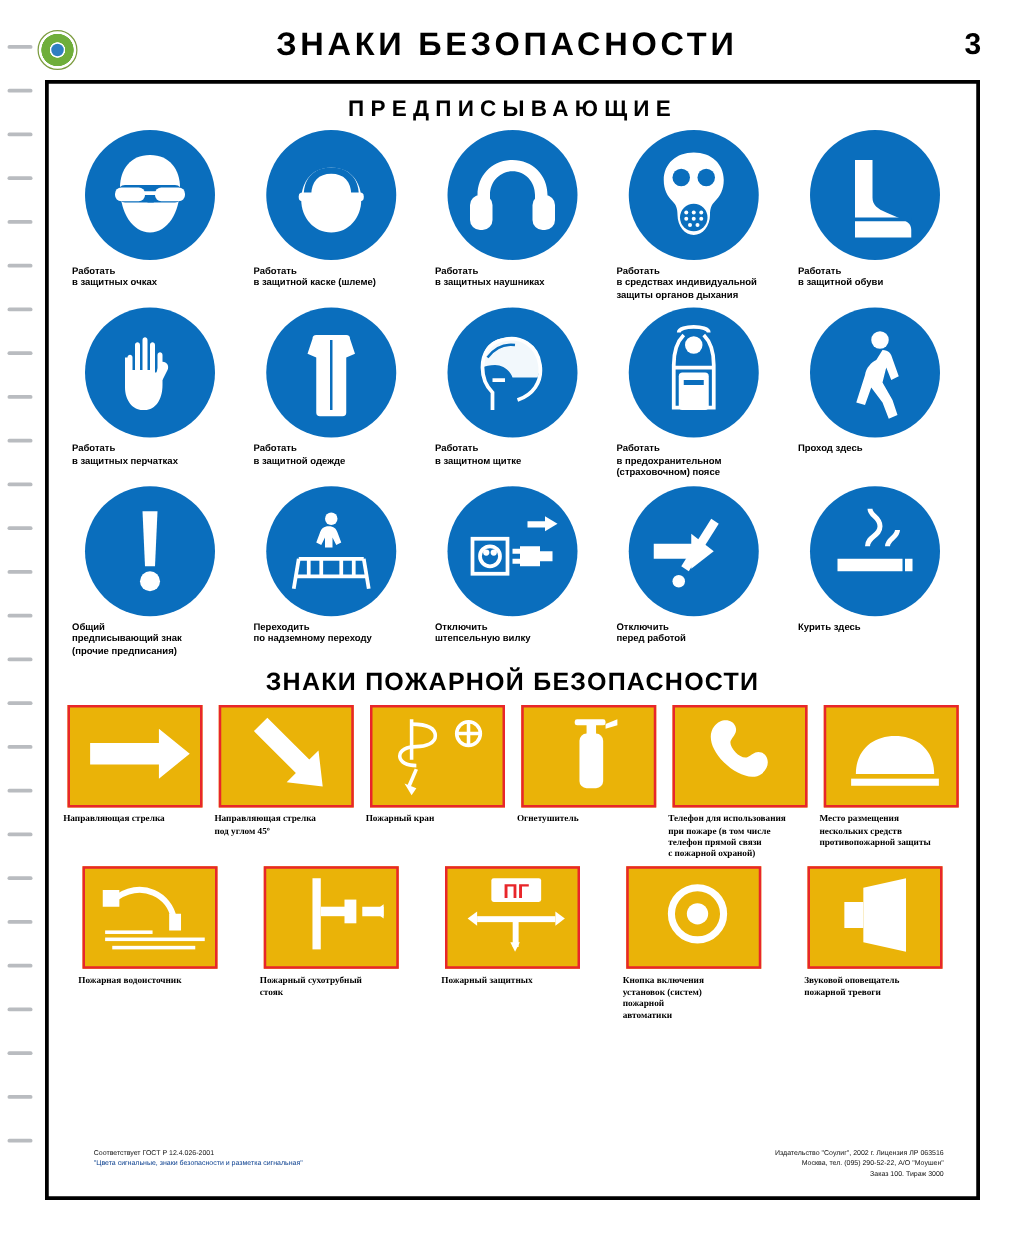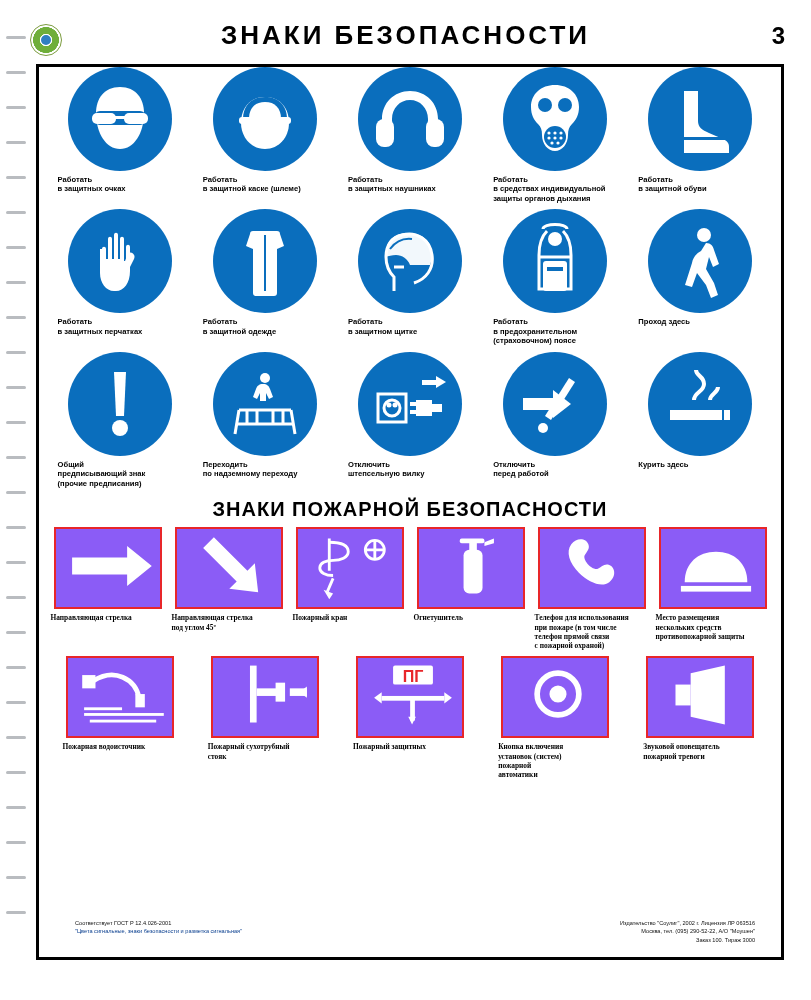--- a/index.html
+++ b/index.html
@@ -24,21 +24,21 @@
 
   .section-title{text-align:center;font-size:18px;font-weight:bold;letter-spacing:5px;color:#000;
                  margin:10px 0 6px;}
   .section-title.fire{letter-spacing:1px;font-size:20px;margin-top:4px;}
 
   .grid{display:flex;flex-wrap:wrap;justify-content:space-around;padding:0 8px;}
   .cell{width:128px;margin-bottom:6px;text-align:left;}
   .cell.fire{width:118px;}
 
   .disc{width:104px;height:104px;border-radius:50%;background:#0a6ebd;margin:0 auto 4px;position:relative;}
-  .sq{width:104px;height:78px;background:#8b5cf6;margin:0 auto 4px;position:relative;
+  .sq{width:104px;height:78px;background:#eab308;margin:0 auto 4px;position:relative;
       border:2px solid #e8262a;}
   .cap{font-size:7.6px;line-height:1.25;color:#000;font-weight:bold;padding:0 2px;}
   .cap.fire{font-size:7.4px;font-family:Liberation Serif, serif;}
 
   svg{display:block;}
 
   .footer{position:absolute;left:36px;right:26px;bottom:4px;height:34px;font-size:5.6px;color:#111;}
   .footer .left{position:absolute;left:0;top:0;line-height:1.5;}
   .footer .right{position:absolute;right:0;top:0;text-align:right;line-height:1.5;}
 </style>
@@ -77,20 +77,21 @@
     </div>
 
   <div class="header">
     <div class="logo"></div>
     <div class="title">ЗНАКИ  БЕЗОПАСНОСТИ</div>
     <div class="pagenum">3</div>
   </div>
 
   <div class="frame">
 
+    <div class="section-title">ПРЕДПИСЫВАЮЩИЕ</div>
 
     <div class="grid">
 
       <div class="cell">
         <div class="disc">
           <svg viewBox="0 0 104 104" width="104" height="104">
             <g fill="#fff">
               <path d="M52 20c-16 0-24 12-24 26 0 20 10 36 24 36s24-16 24-36c0-14-8-26-24-26z"></path>
             </g>
             <g fill="#0a6ebd">

